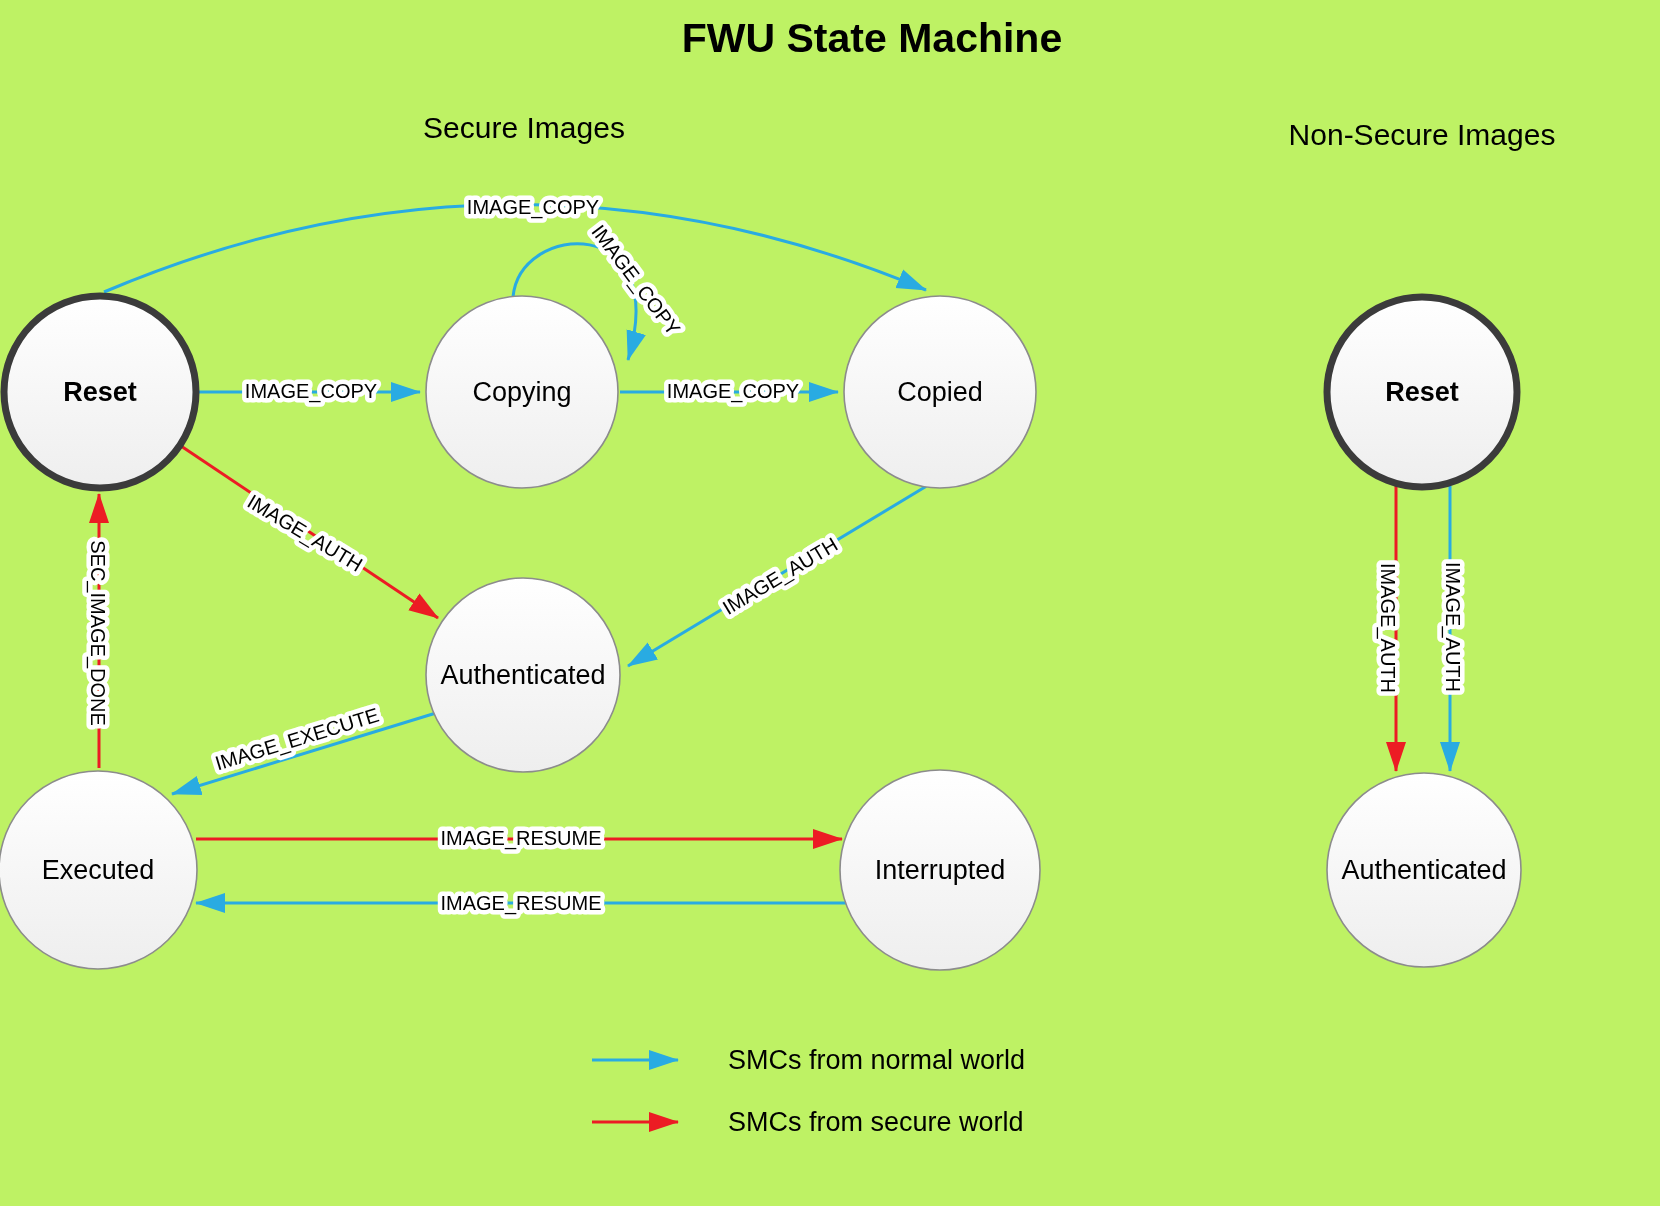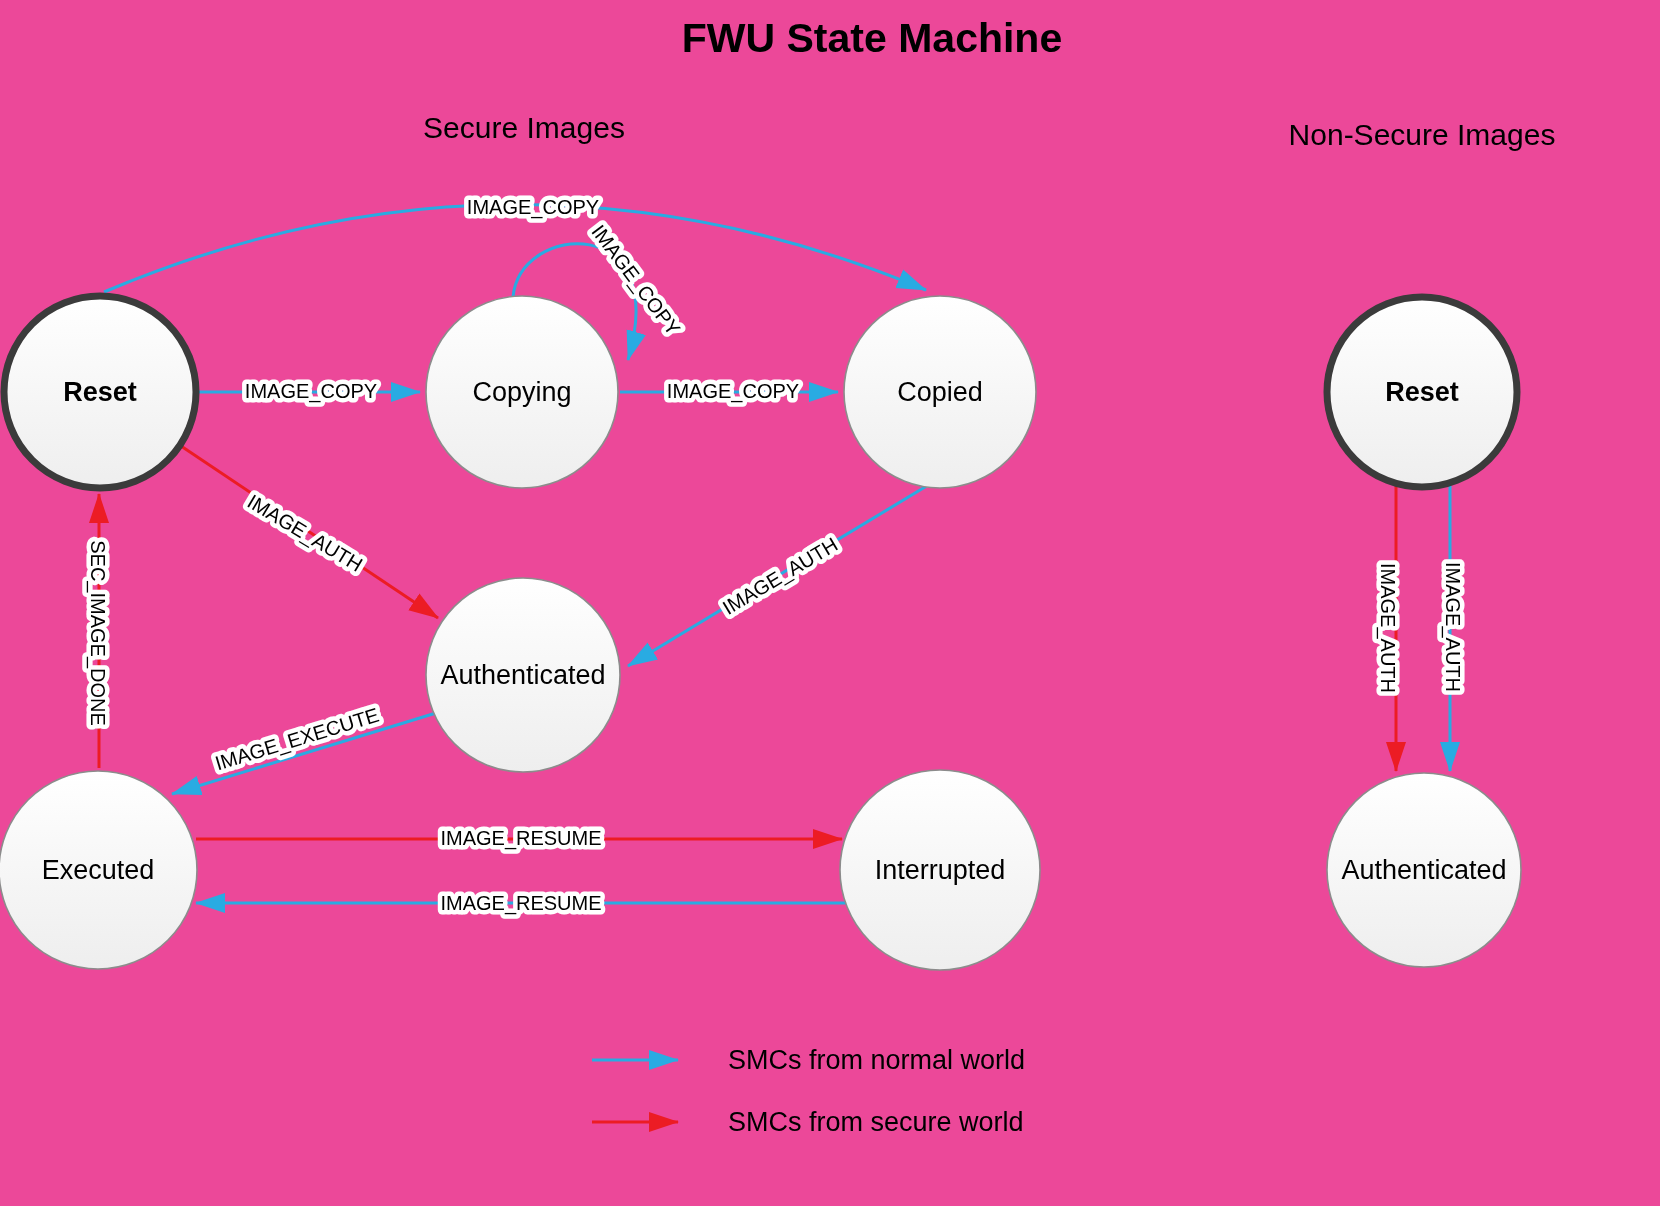--- a/index.html
+++ b/index.html
@@ -1,18 +1,18 @@
 <!DOCTYPE html>
 <html><head>
 <meta charset="utf-8">
 <style>
   * { margin: 0; padding: 0; box-sizing: border-box; }
   html, body { background: #ffffff; }
   body { font-family: "Liberation Sans", sans-serif; }
-  .canvas { position: relative; width: 1660px; height: 1206px; background: #ec4899; overflow: hidden; }
+  .canvas { position: relative; width: 1660px; height: 1206px; background: #bef264; overflow: hidden; }
 
   svg { display: block; }
   svg text { fill: #000000; font-family: "Liberation Sans", sans-serif; }
 
   .title      { font-size: 41px; font-weight: 600; text-anchor: middle; dominant-baseline: central; }
   .section    { font-size: 30px; text-anchor: middle; dominant-baseline: central; }
   .node-label { font-size: 27px; text-anchor: middle; dominant-baseline: central; }
   .node-label.bold { font-weight: bold; }
   .edge-label {
     font-size: 20px; text-anchor: middle; dominant-baseline: central;

